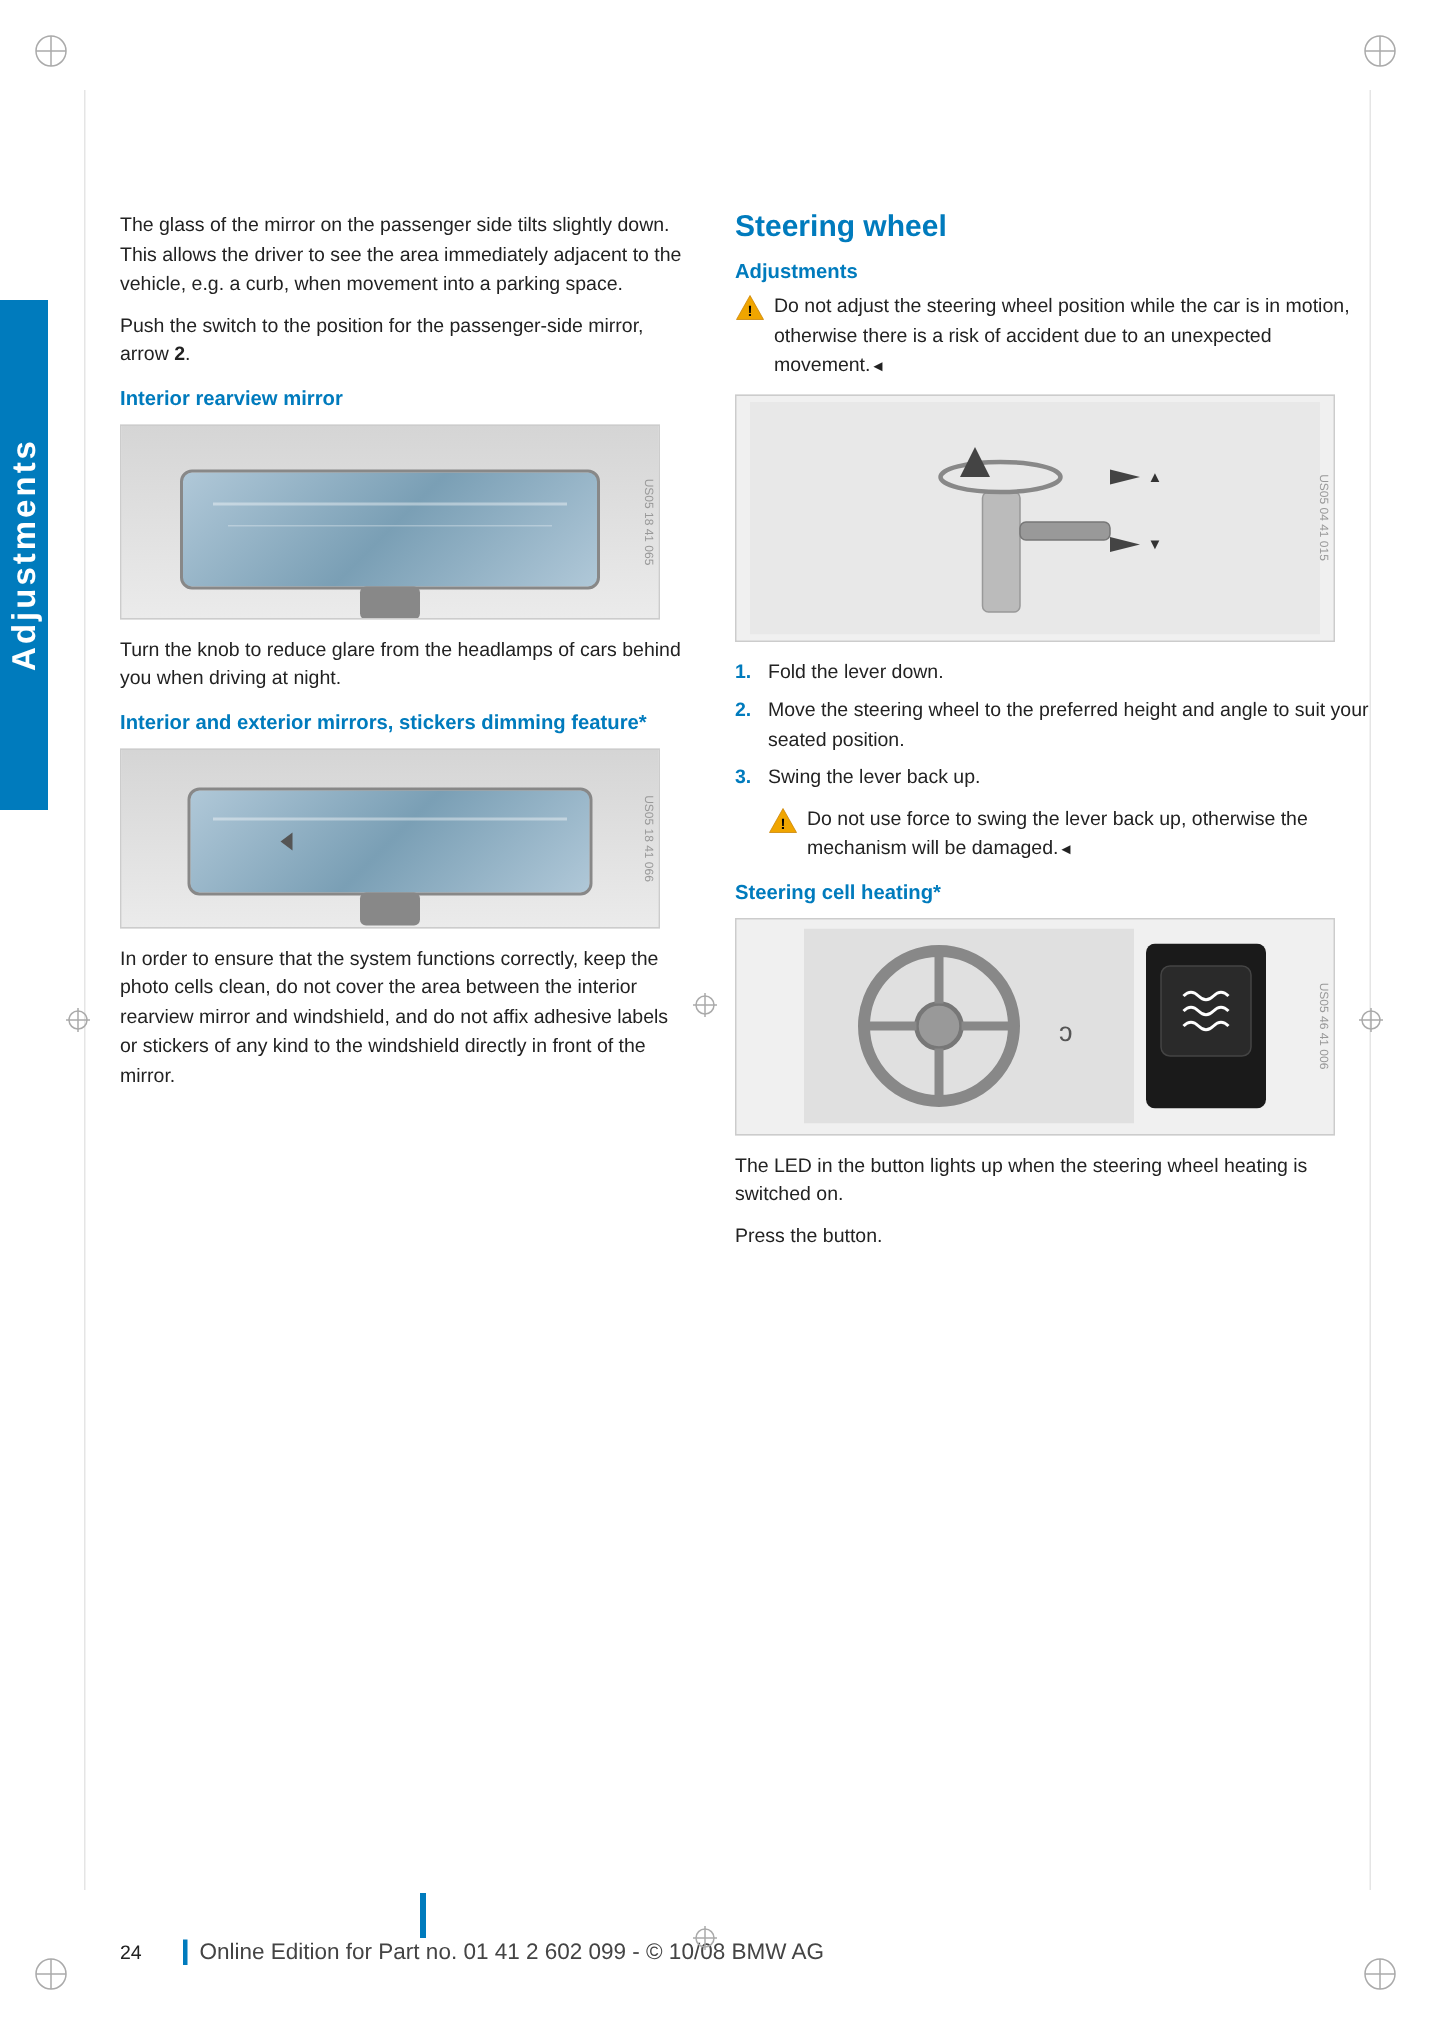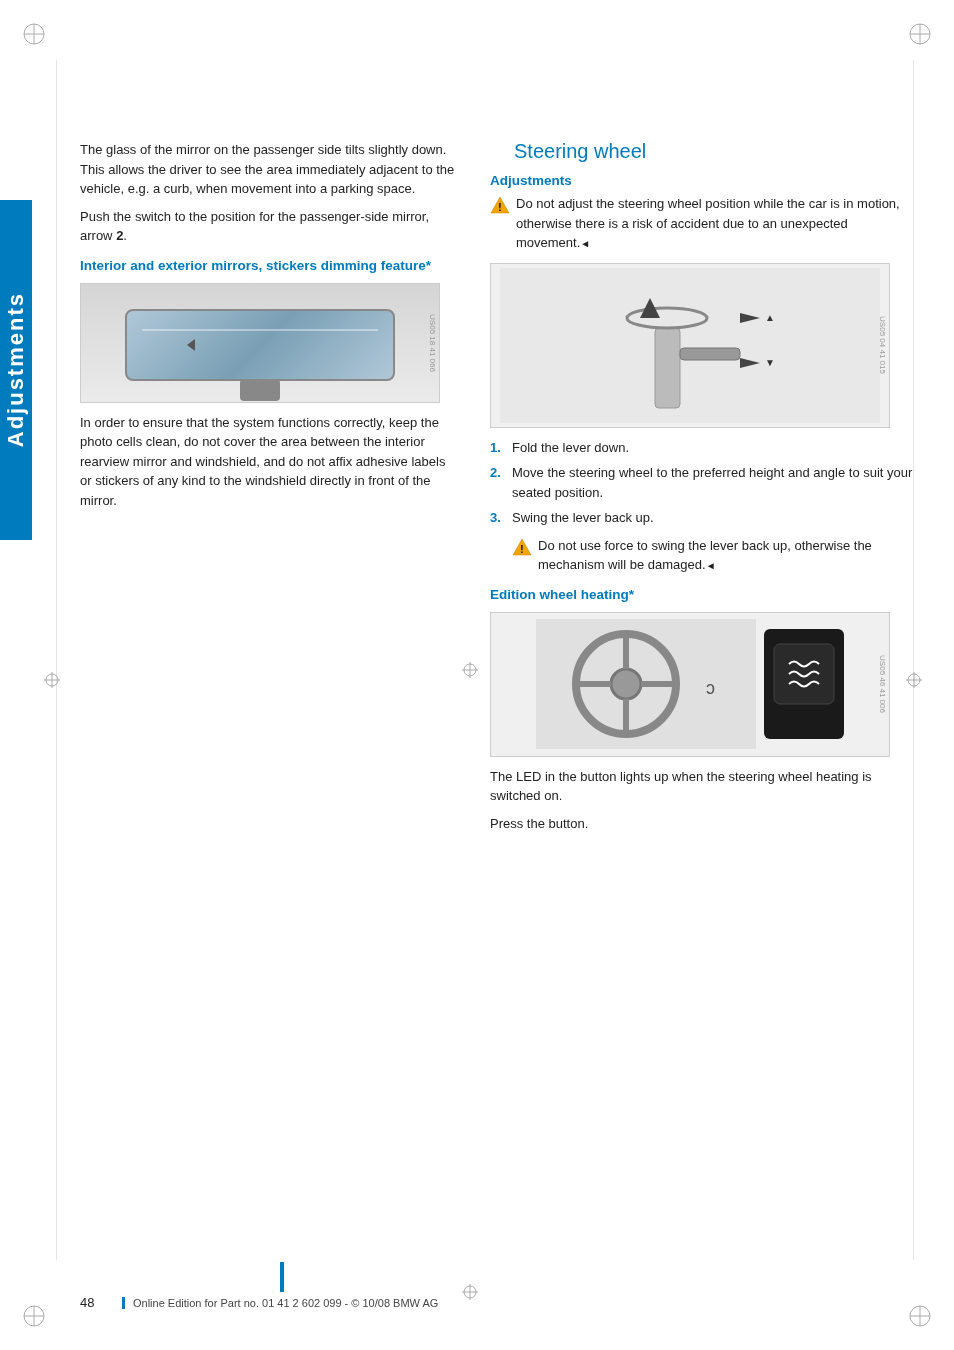--- a/index.html
+++ b/index.html
@@ -82,23 +82,22 @@
     .section-heading {
       color: #007bbd;
       font-size: 13.5px;
       font-weight: bold;
       margin-bottom: 6px;
     }
 
     .main-heading {
       color: #007bbd;
       font-size: 20px;
-      font-weight: normal;
+      font-weight: bold;
       margin-bottom: 10px;
-      margin-left: 24px;
     }
 
     p {
       font-size: 13px;
       line-height: 1.5;
       margin-bottom: 8px;
     }
 
     
     .img-placeholder {
@@ -167,21 +166,21 @@
       gap: 12px;
     }
 
     .page-number {
       font-size: 13px;
       color: #222;
       min-width: 30px;
     }
 
     .footer-text {
-      font-size: 11px;
+      font-size: 15px;
       color: #444;
       border-left: 3px solid #007bbd;
       padding-left: 8px;
     }
 
     
     .vline-left {
       position: absolute;
       left: 56px;
       top: 60px;
@@ -320,20 +319,40 @@
   </div>
 
   <div class="content-left">
 
     <p>The glass of the mirror on the passenger side tilts slightly down. This allows the driver to see the area immediately adjacent to the vehicle, e.g. a curb, when movement into a parking space.</p>
 
     <div style="margin-bottom:12px;">
       <p>Push the switch to the position for the passenger-side mirror, arrow <strong>2</strong>.</p>
     </div>
 
+    <div style="margin-bottom:12px;">
+      <div class="section-heading">Interior rearview mirror</div>
+
+      <div class="img-placeholder mirror-img">
+        <div class="mirror-graphic">
+
+          <div style="position:relative; margin-top:10px;">
+            <div class="mirror-inner">
+
+              <div style="position:absolute; top:20px; left:20px; right:20px; height:2px; background:rgba(255,255,255,0.4);"></div>
+              <div style="position:absolute; top:35px; left:30px; right:30px; height:1px; background:rgba(255,255,255,0.3);"></div>
+            </div>
+            <div class="mirror-mount"></div>
+          </div>
+          <div class="small-side-label">US05 18 41 065</div>
+        </div>
+      </div>
+
+      <p>Turn the knob to reduce glare from the headlamps of cars behind you when driving at night.</p>
+    </div>
 
     <div style="margin-bottom:12px;">
       <div class="section-heading">Interior and exterior mirrors, stickers dimming feature*</div>
 
       <div class="img-placeholder auto-dim-img">
         <div class="mirror-graphic">
           <div style="position:relative; margin-top:5px;">
             <div class="mirror-inner" style="width:270px; height:72px;">
               <div style="position:absolute; top:18px; left:15px; right:15px; height:2px; background:rgba(255,255,255,0.4);"></div>
 
@@ -410,21 +429,21 @@
           <svg width="20" height="18" viewBox="0 0 20 18">
             <polygon points="10,1 19,17 1,17" fill="#f0a500" stroke="#c88000" stroke-width="0.5"></polygon>
             <text x="10" y="14.5" text-anchor="middle" font-size="10" font-weight="bold" fill="#000">!</text>
           </svg>
         </span>
         <span>Do not use force to swing the lever back up, otherwise the mechanism will be damaged.<span style="font-size:10px;">◄</span></span>
       </div>
     </div>
 
     <div style="margin-bottom:12px;">
-      <div class="section-heading">Edition wheel heating*</div>
+      <div class="section-heading">Steering cell heating*</div>
 
       <div class="img-placeholder steer-heat-img">
         <div class="steer-graphic" style="display:flex; gap:8px; align-items:center; justify-content:center; padding:8px;">
 
           <svg width="220" height="130" viewBox="0 0 220 130">
             <rect x="0" y="0" width="220" height="130" fill="#e0e0e0"></rect>
 
             <circle cx="90" cy="65" r="50" fill="none" stroke="#888" stroke-width="8"></circle>
             <circle cx="90" cy="65" r="15" fill="#999" stroke="#777" stroke-width="3"></circle>
             <line x1="90" y1="50" x2="90" y2="15" stroke="#888" stroke-width="6"></line>
@@ -450,21 +469,21 @@
 
       <p>The LED in the button lights up when the steering wheel heating is switched on.</p>
       <p>Press the button.</p>
     </div>
 
   </div>
 
   <div class="bottom-bar"></div>
 
   <div class="footer">
-    <span class="page-number">48</span>
+    <span class="page-number">24</span>
     <span class="footer-text">Online Edition for Part no. 01 41 2 602 099 - © 10/08 BMW AG</span>
   </div>
 
   <div style="position:absolute; bottom:45px; left:460px;">
     <svg viewBox="0 0 20 20" width="20" height="20">
         <circle cx="10" cy="10" r="6" fill="none" stroke="#aaa" stroke-width="1"></circle>
         <line x1="10" y1="2" x2="10" y2="18" stroke="#aaa" stroke-width="1"></line>
         <line x1="2" y1="10" x2="18" y2="10" stroke="#aaa" stroke-width="1"></line>
       </svg>
   </div>

